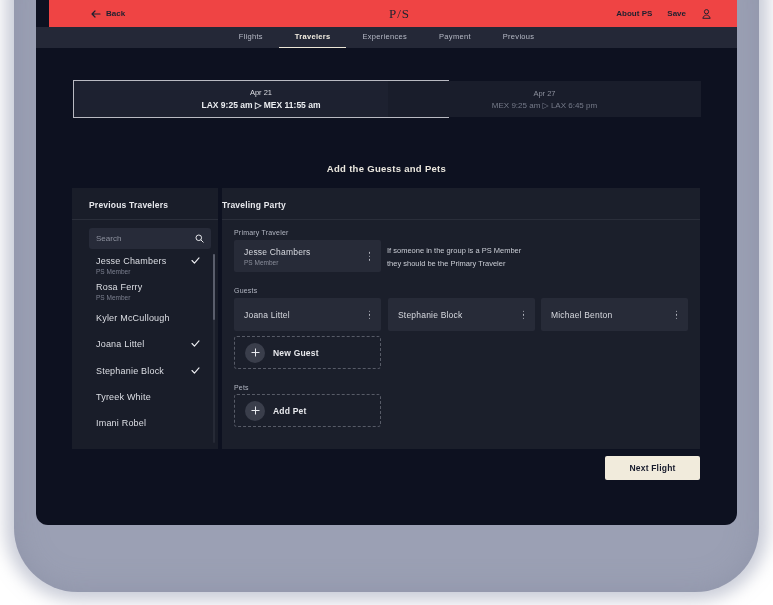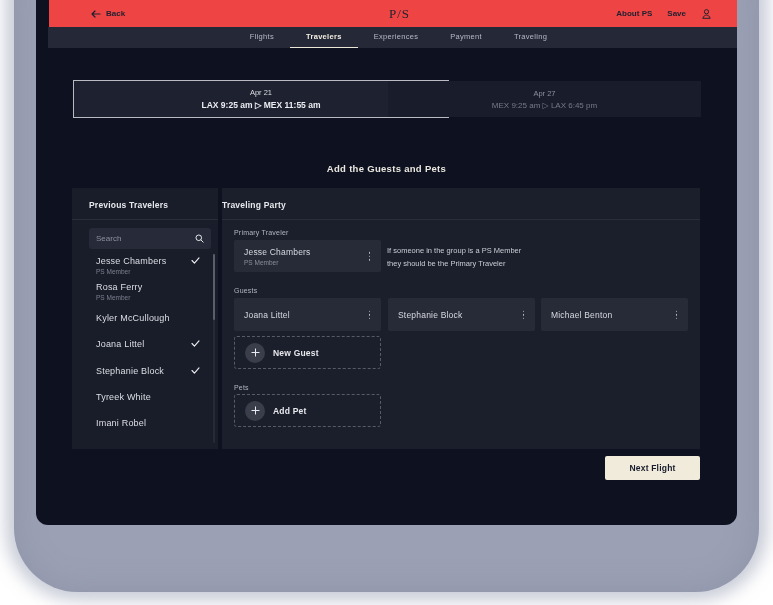--- a/index.html
+++ b/index.html
@@ -22,21 +22,21 @@
     color:#1c202f; font-size:8px; font-weight:bold; cursor:pointer; }
   .logo { position:absolute; left:0; right:0; top:0; height:27px; display:flex; align-items:center;
     justify-content:center; font-family:"Liberation Serif", serif; font-size:13px; color:#20242f;
     letter-spacing:1px;border-radius:13px; }
   .topbar-right { position:absolute; right:38px; top:0; height:27px; display:flex; align-items:center;
     gap:15px; color:#1c202f; font-size:8px; font-weight:bold; }
   .topbar-right > * { cursor:pointer; }
 
   
   .navbar { position:absolute; left:0; top:27px; width:701px; height:21px; background:#242837;
-    display:flex; justify-content:center;margin-left:12px; }
+    display:flex; justify-content:center; }
   .tab { height:21px; line-height:20px; padding:0 16px; font-size:7.5px; color:#b6bac6;
     letter-spacing:.3px; cursor:pointer; }
   .tab.active { color:#f3eee2; font-weight:bold; border-bottom:1.5px solid #ece6d6; }
 
   
   .flight { position:absolute; display:flex; flex-direction:column; align-items:center;
     justify-content:center; gap:3px; cursor:pointer; }
   .flight.selected { left:37px; top:80px; width:376px; height:38px; background:#1d2130;
     border:1px solid #b9bac2; }
   .flight.selected .f-date { font-size:7.5px; color:#dddee3; }
@@ -128,21 +128,21 @@
             </svg>
         </span>
       </div>
     </div>
 
     <div class="navbar">
       <div class="tab">Flights</div>
       <div class="tab active">Travelers</div>
       <div class="tab">Experiences</div>
       <div class="tab">Payment</div>
-      <div class="tab">Traveling</div>
+      <div class="tab">Previous</div>
     </div>
 
     <div class="flight selected">
       <div class="f-date">Apr 21</div>
       <div class="f-route">LAX 9:25 am ▷ MEX 11:55 am</div>
     </div>
     <div class="flight alt">
       <div class="f-date">Apr 27</div>
       <div class="f-route">MEX 9:25 am ▷ LAX 6:45 pm</div>
     </div>

